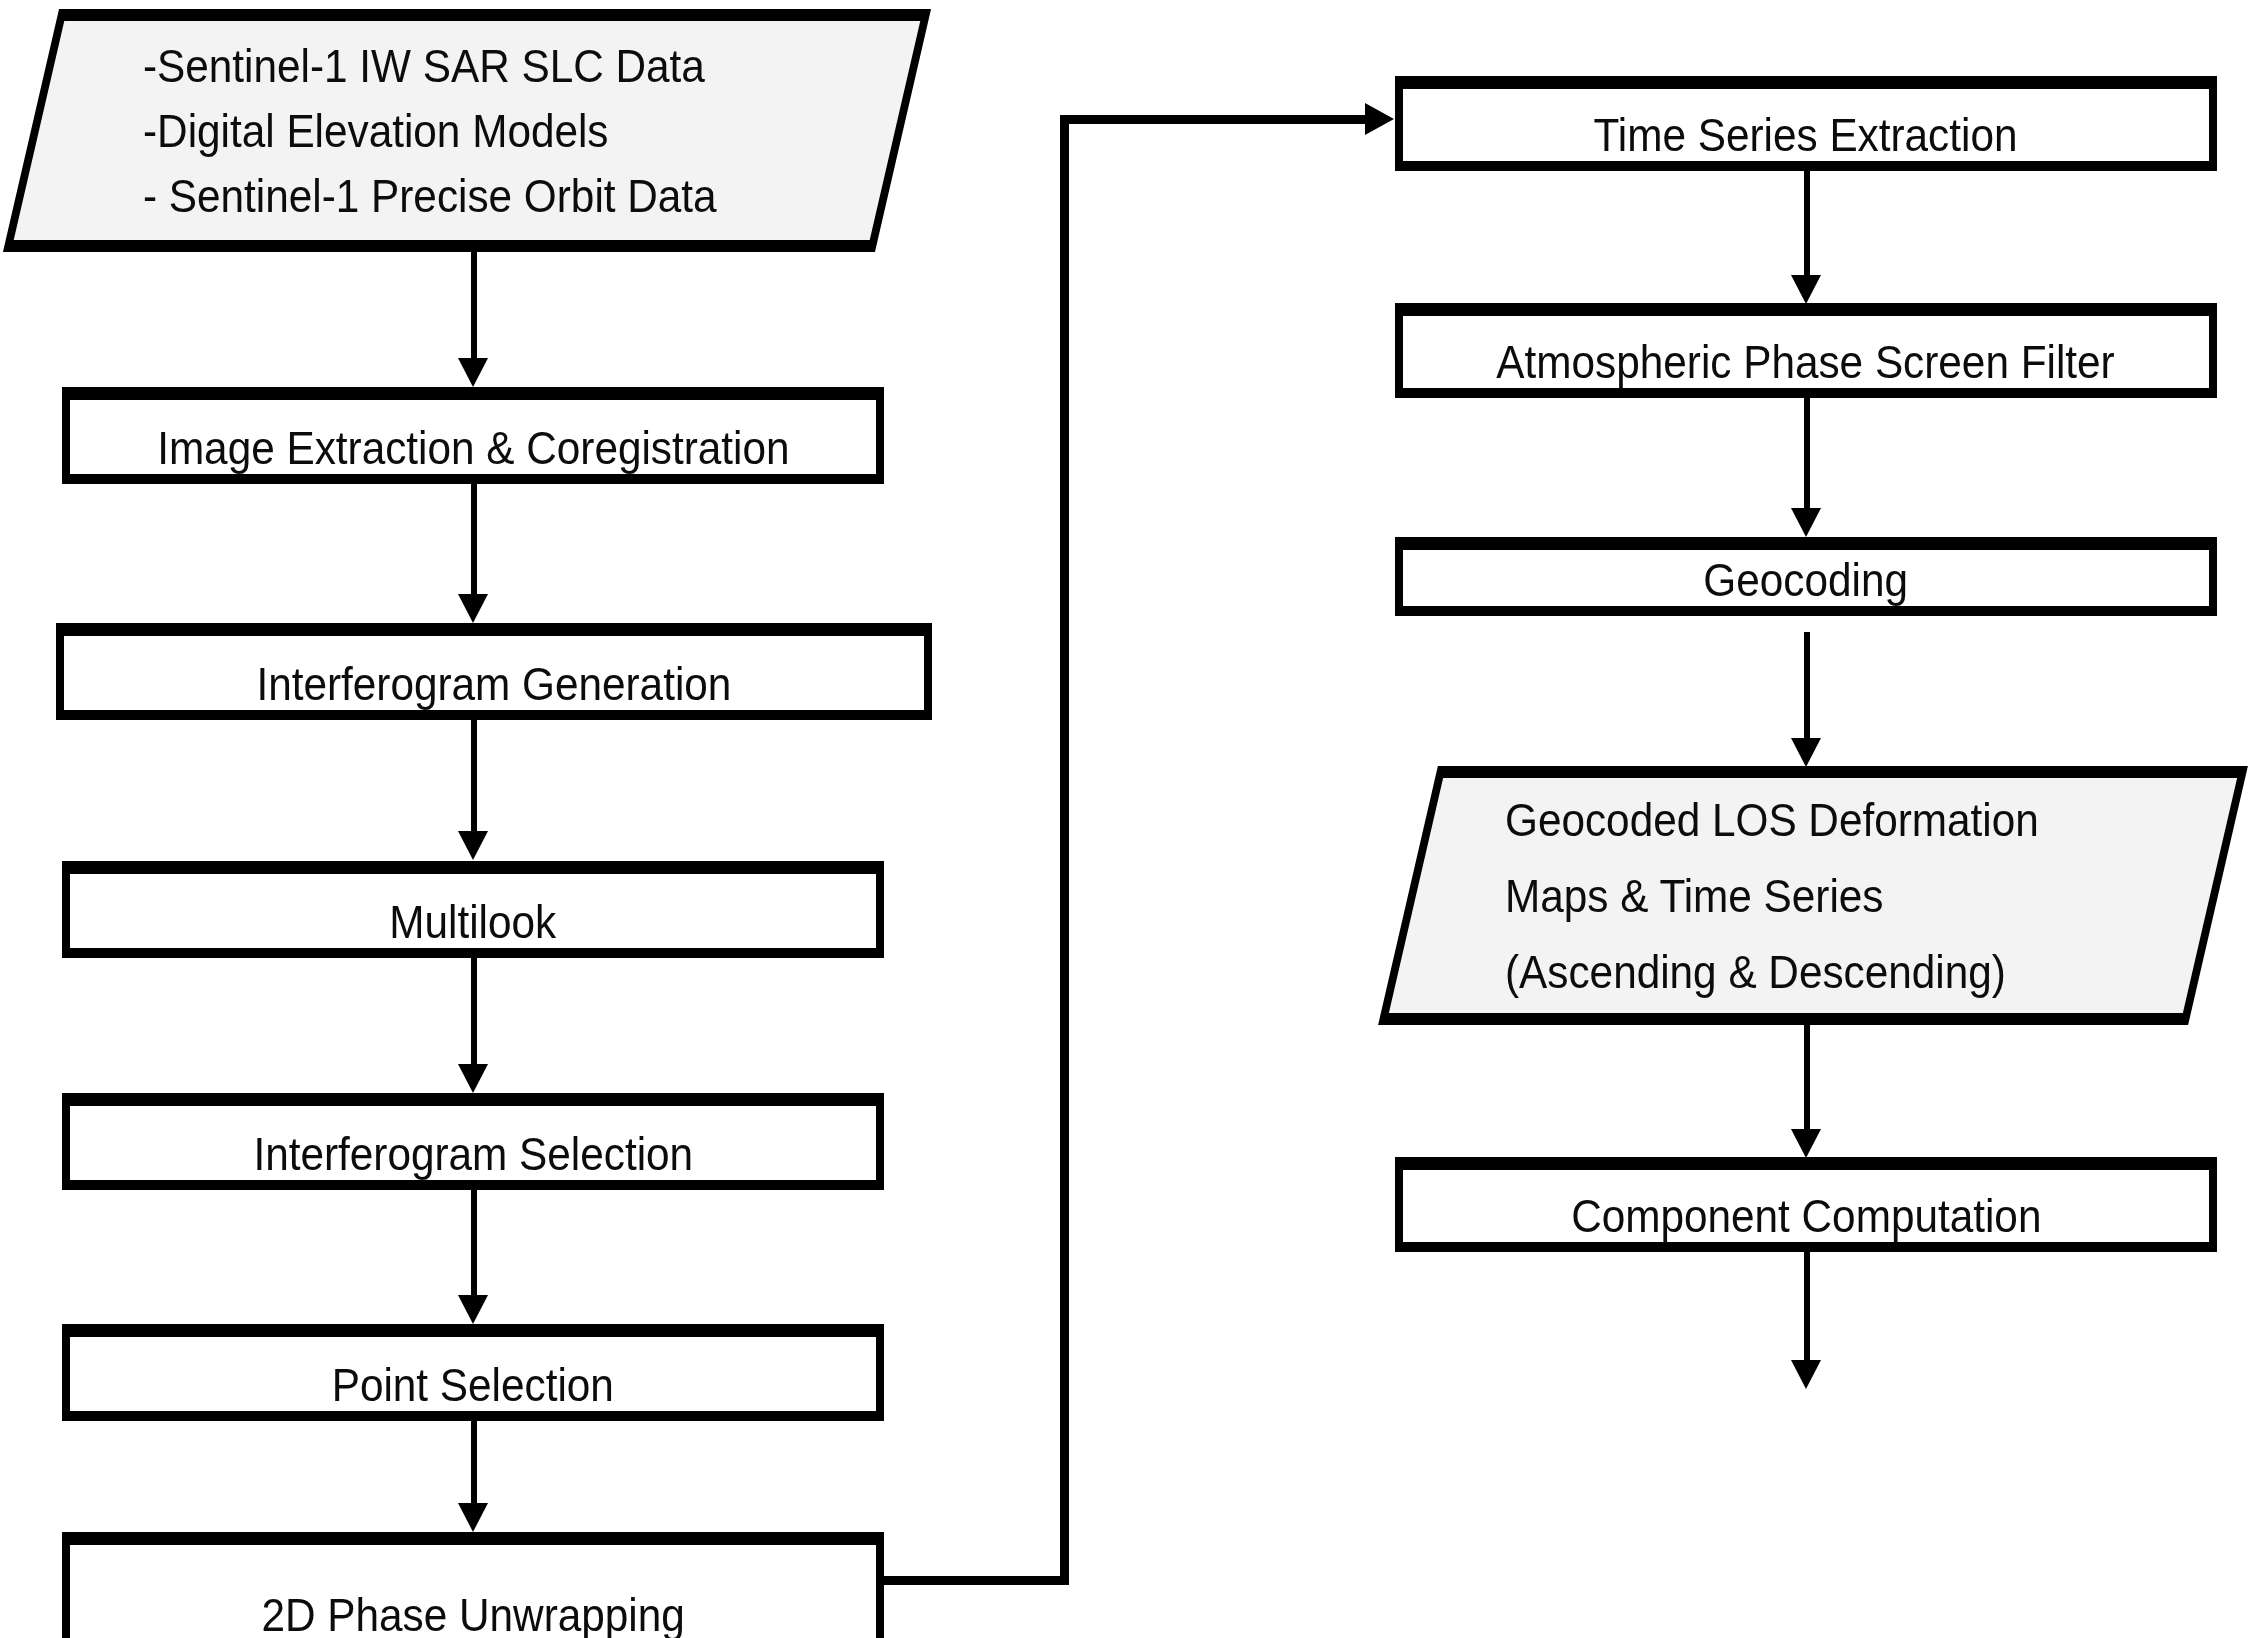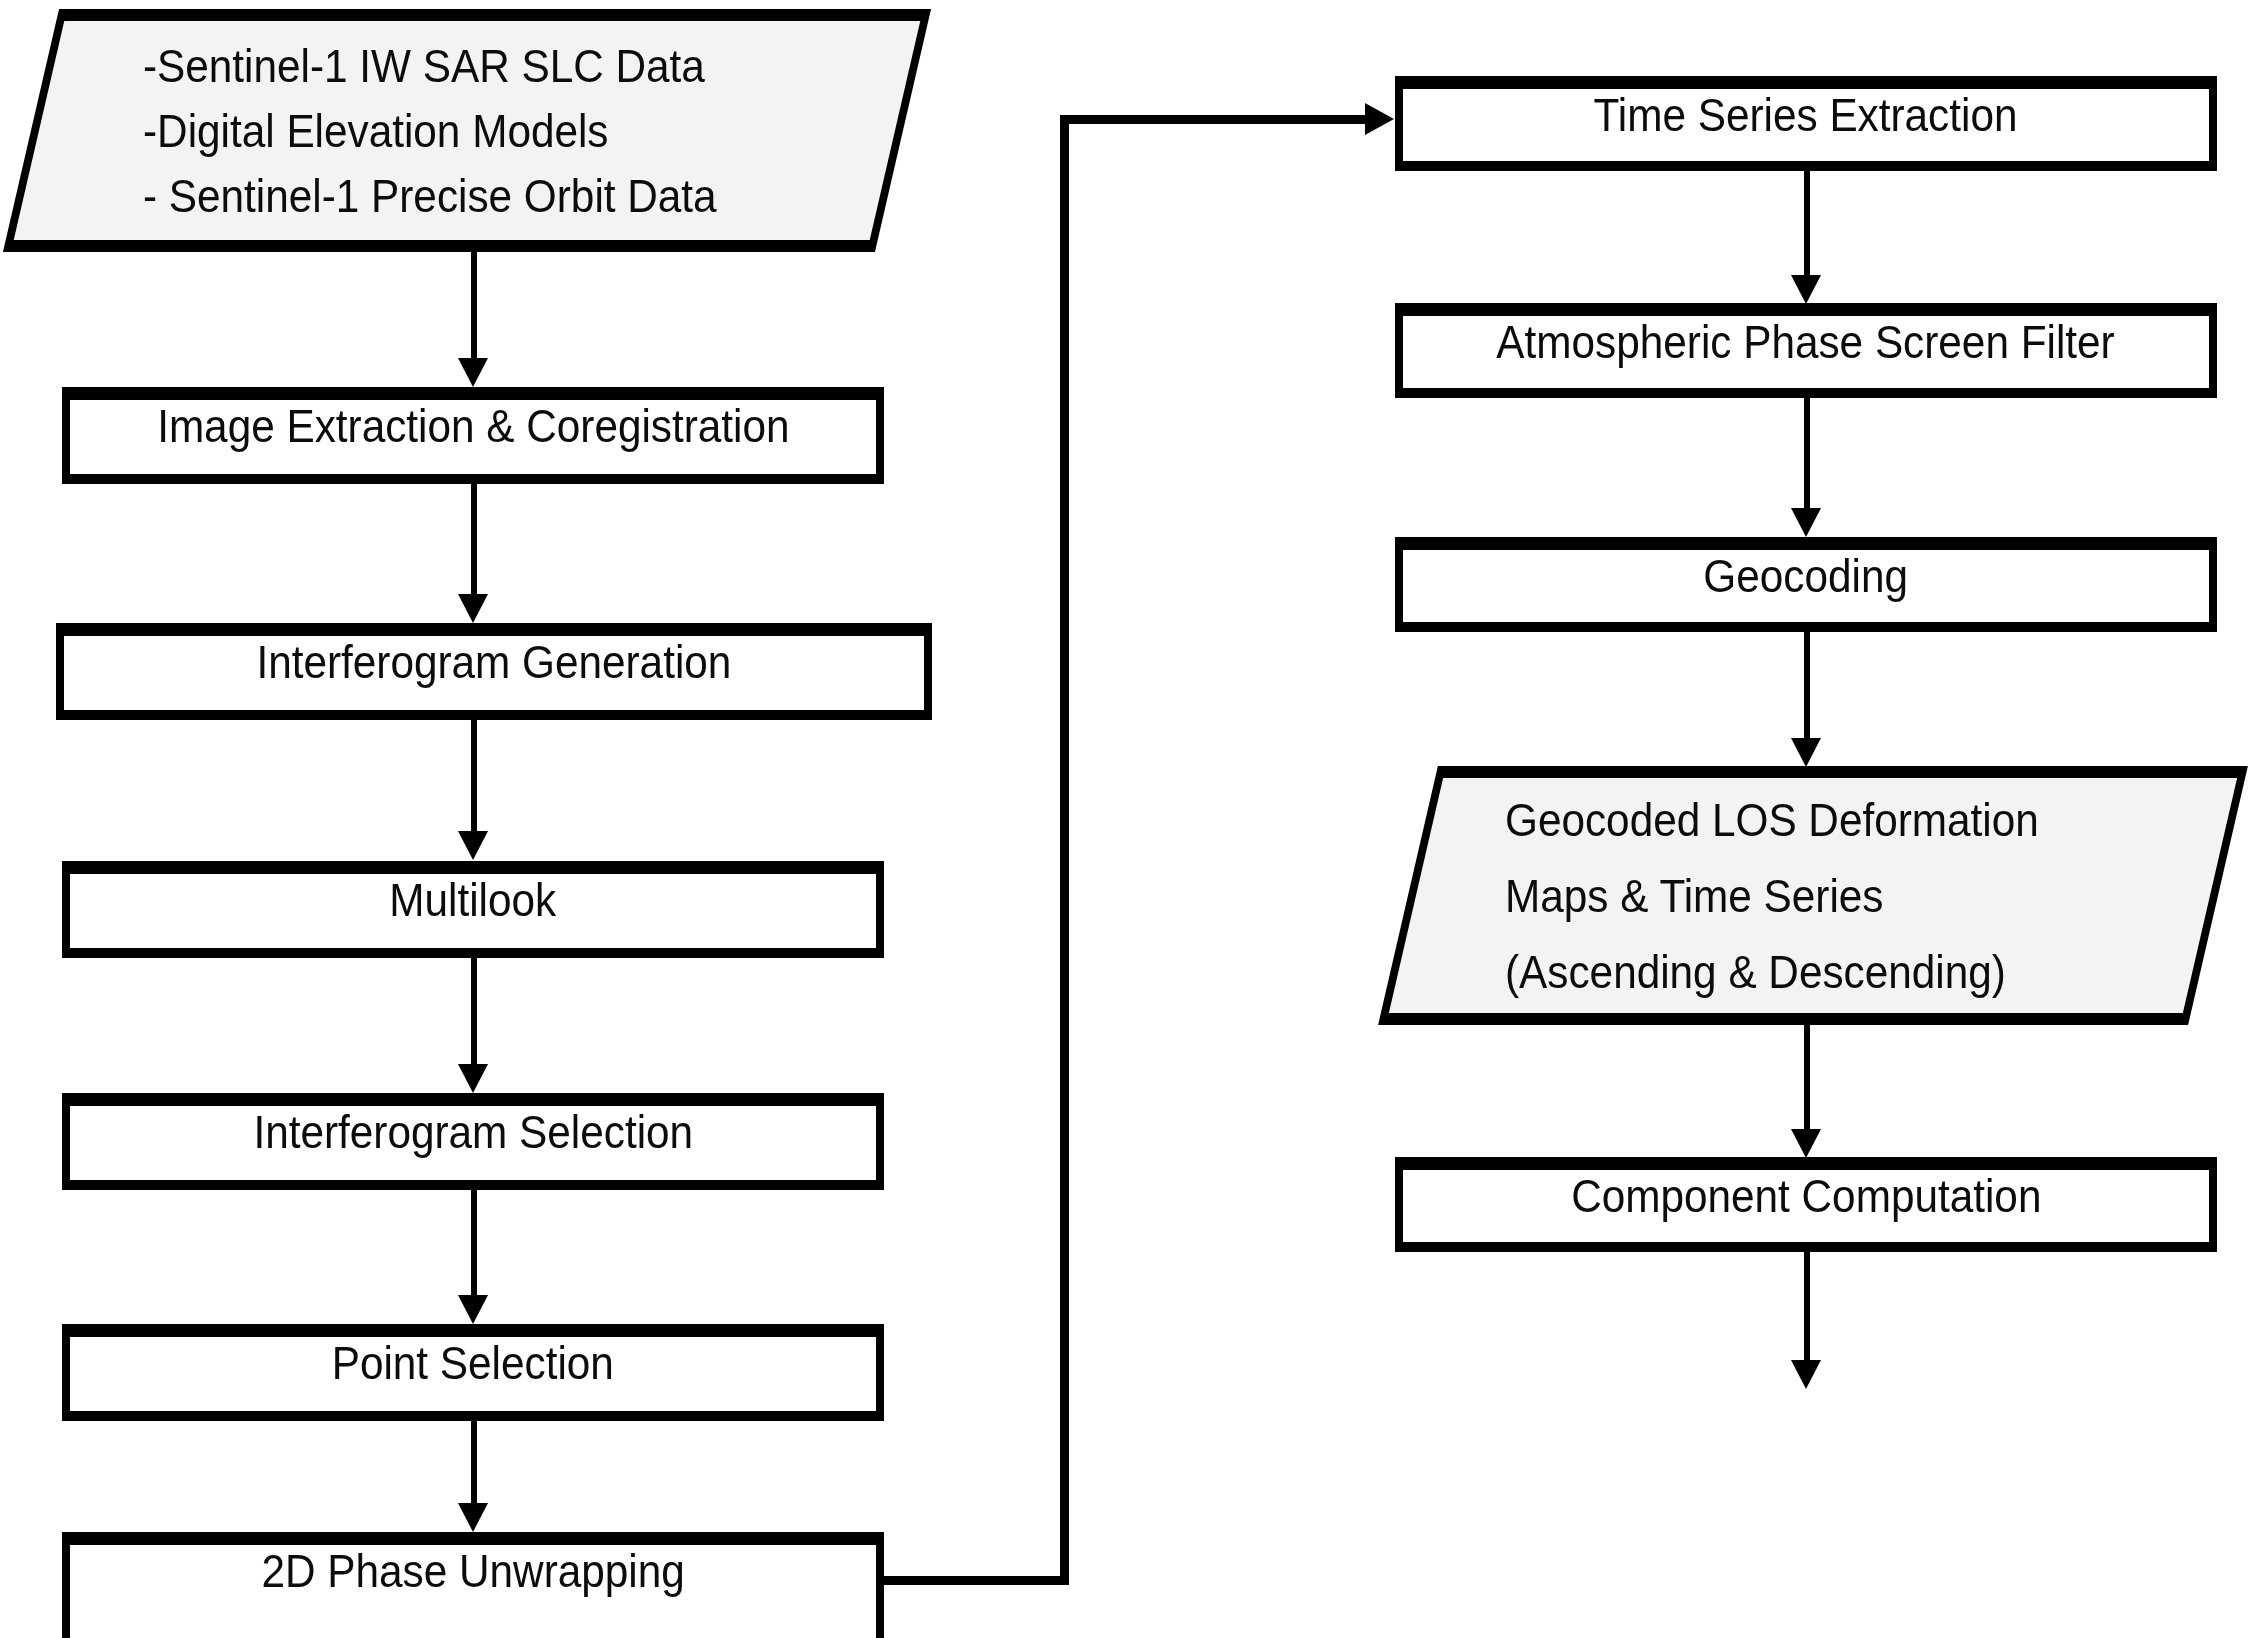--- a/index.html
+++ b/index.html
@@ -21,21 +21,21 @@
   }
   
   .pbox{
     position:absolute;
     box-sizing:border-box;
     background:var(--boxfill);
     border:8.7px solid var(--line);
     border-top-width:13.7px;
     border-bottom-width:10.6px;
     display:flex;
-    align-items:flex-start;
+    align-items:flex-end;
     justify-content:center;
   }
   .lbl{
     font-size:47px;
     line-height:1.1;
     white-space:nowrap;
     transform:scaleX(0.90);
     transform-origin:center center;
     color:var(--text);
   }
@@ -169,21 +169,21 @@
 
   <div class="pbox" style="left:1395px;top:303px;width:822px;height:95px">
     <span class="lbl">Atmospheric Phase Screen Filter</span>
   </div>
 
   <div class="arrow-down" style="left:1791px;top:398px;height:139px">
     <div class="stem"></div>
     <div class="head"></div>
   </div>
 
-  <div class="pbox" style="left:1395px;top:537px;width:822px;height:95px">
+  <div class="pbox" style="left:1395px;top:537px;width:822px;height:79px">
     <span class="lbl">Geocoding</span>
   </div>
 
   <div class="arrow-down" style="left:1791px;top:632px;height:135px">
     <div class="stem"></div>
     <div class="head"></div>
   </div>
 
   <div class="para lh-out" style="left:1408px;top:766px;width:810px;height:259px">
     <div class="para-shape"></div>

